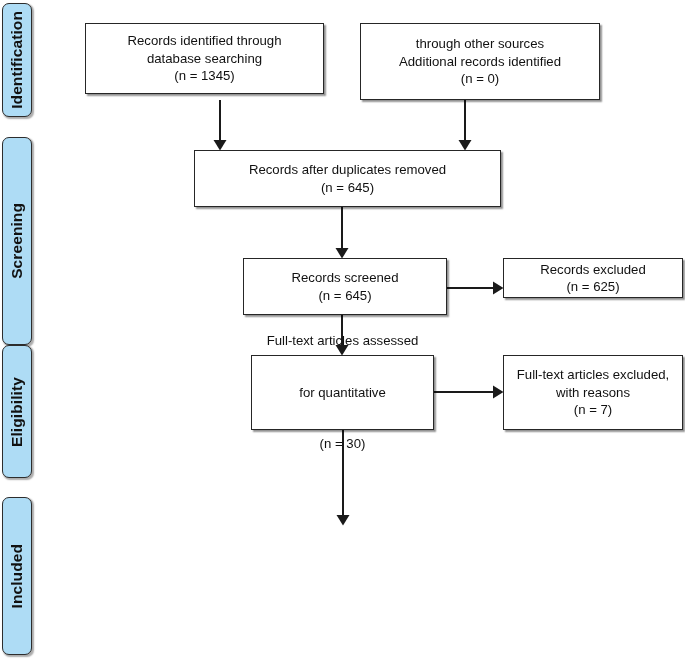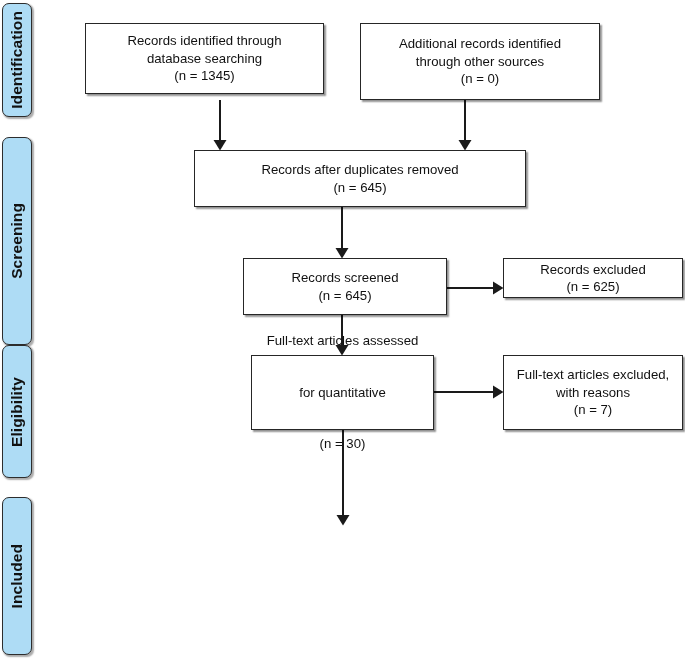--- a/index.html
+++ b/index.html
@@ -70,21 +70,21 @@
   .flow-box .line {
     display: block;
     font-size: 13.2px;
     line-height: 17.5px;
     white-space: nowrap;
     color: #111111;
   }
 
   #box-db-search    { left: 85px;  top: 23px;  width: 239px; height: 71px; }
   #box-other-src    { left: 360px; top: 23px;  width: 240px; height: 77px; }
-  #box-dedup        { left: 194px; top: 150px; width: 332px; height: 57px; }
+  #box-dedup        { left: 194px; top: 150px; width: 307px; height: 57px; }
   #box-screened     { left: 243px; top: 258px; width: 204px; height: 57px; }
   #box-rec-excluded { left: 503px; top: 258px; width: 180px; height: 40px; }
   #box-fulltext     { left: 251px; top: 355px; width: 183px; height: 75px; gap: 34px; }
   #box-ft-excluded  { left: 503px; top: 355px; width: 180px; height: 75px; text-align: center; }
   #box-included     { left: 256px; top: 525px; width: 183px; height: 93px; }
 
   
   #connectors {
     position: absolute;
     left: 0;
@@ -141,22 +141,22 @@
     <polygon points="336.5,515 349.5,515 343,525.5"></polygon>
   </svg>
 
   <div class="flow-box" id="box-db-search">
     <span class="line">Records identified through</span>
     <span class="line">database searching</span>
     <span class="line">(n = 1345)</span>
   </div>
 
   <div class="flow-box" id="box-other-src">
+    <span class="line">through other sources</span>
     <span class="line">Additional records identified</span>
-    <span class="line">through other sources</span>
     <span class="line">(n = 0)</span>
   </div>
 
   <div class="flow-box" id="box-dedup">
     <span class="line">Records after duplicates removed</span>
     <span class="line">(n = 645)</span>
   </div>
 
   <div class="flow-box" id="box-screened">
     <span class="line">Records screened</span>

